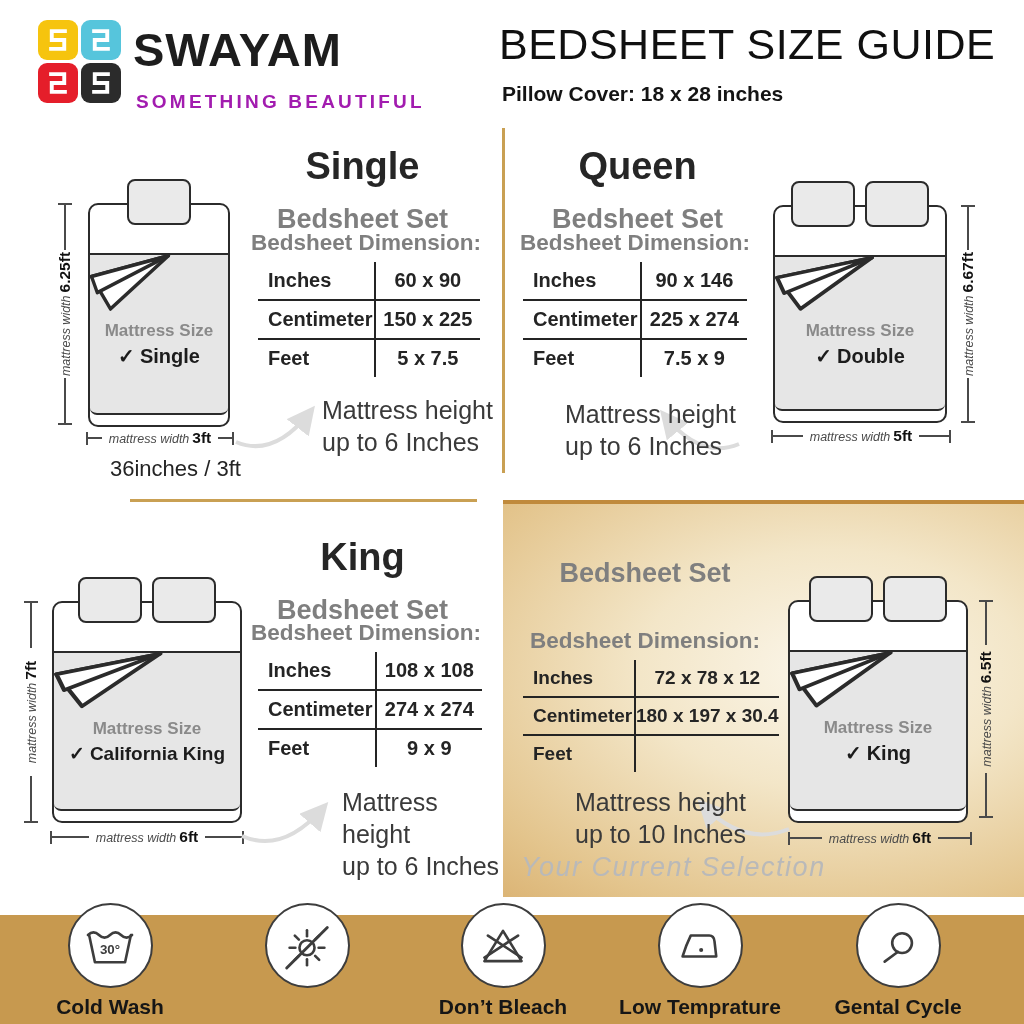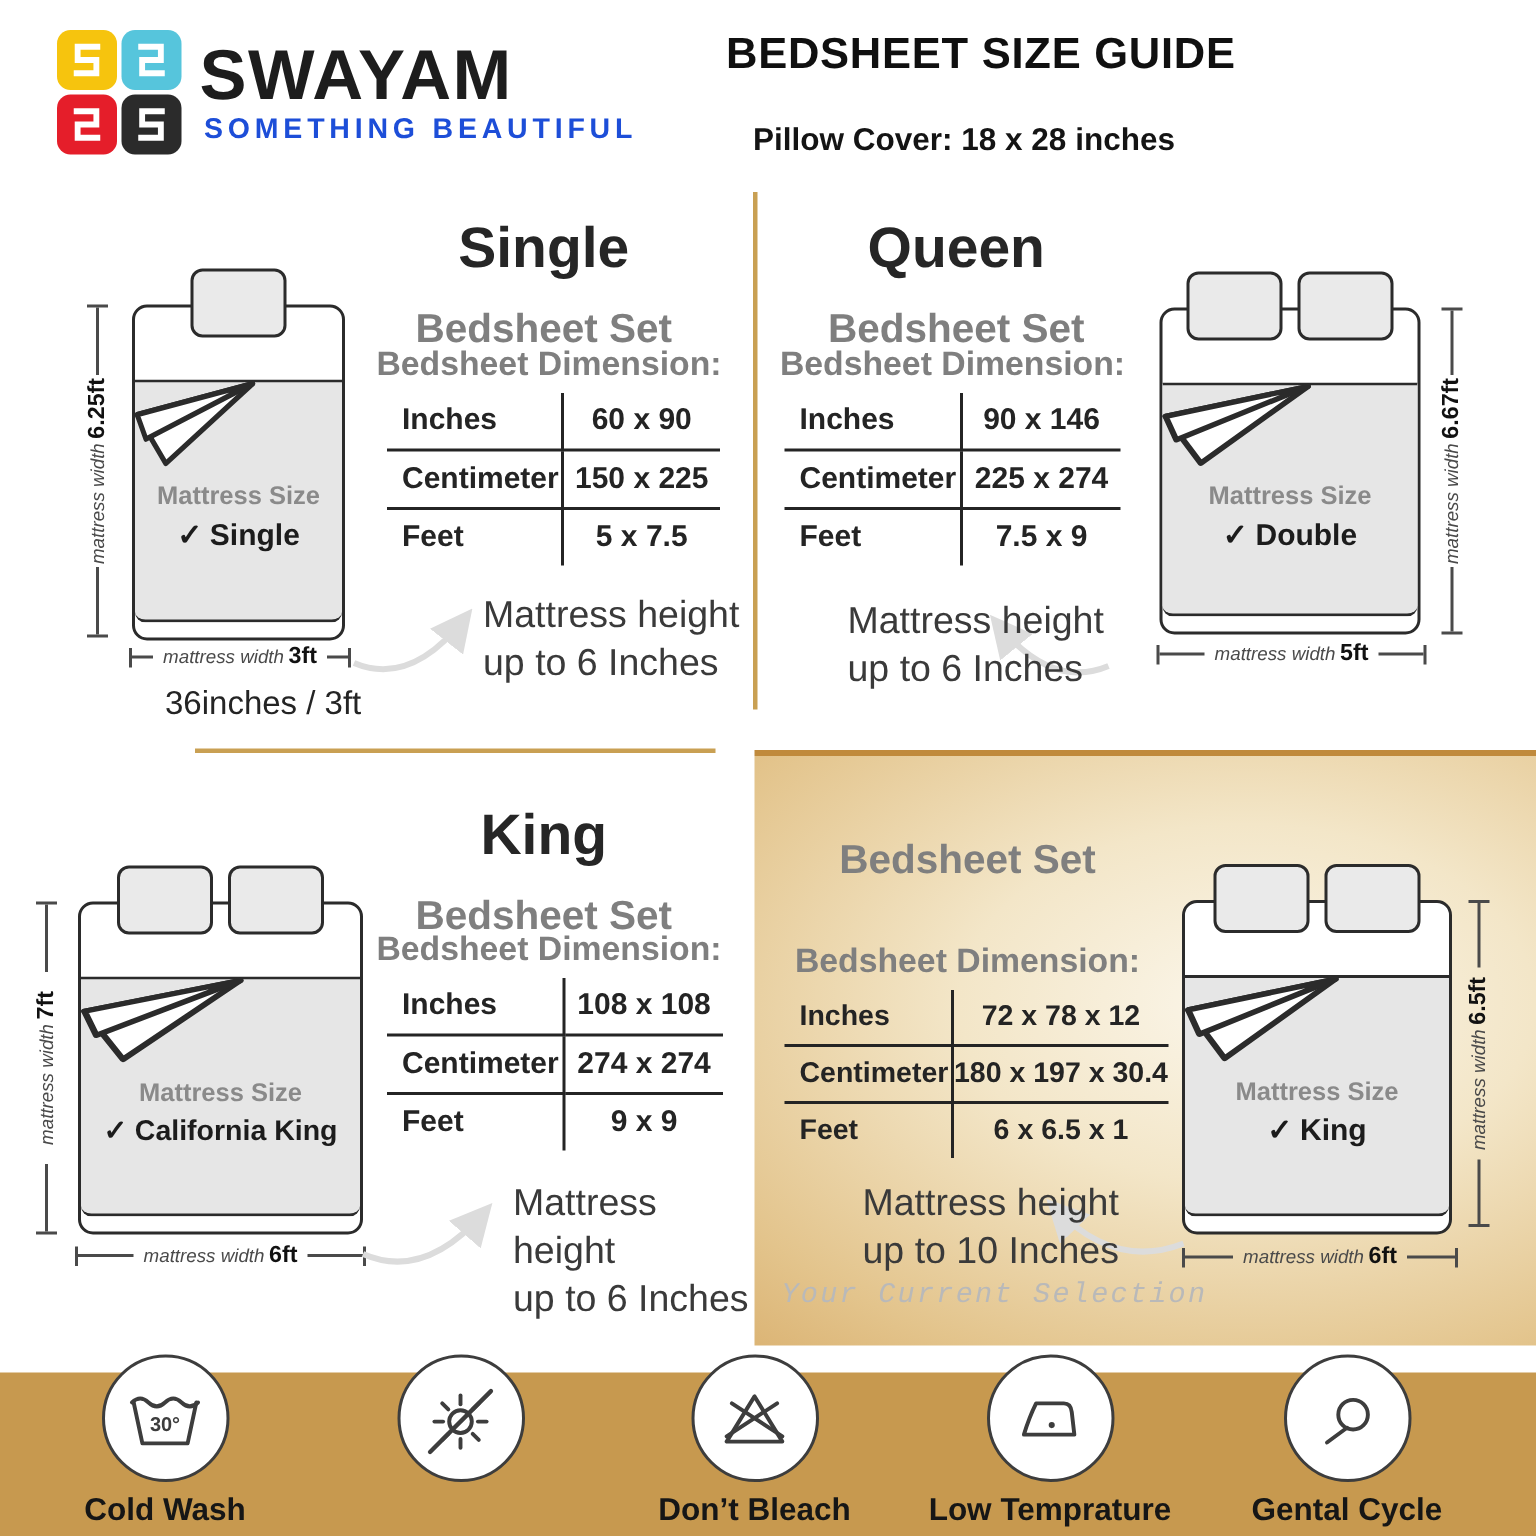--- a/index.html
+++ b/index.html
@@ -5,22 +5,22 @@
   *{margin:0;padding:0;box-sizing:border-box}
   html,body{width:1024px;height:1024px;background:#fff;font-family:"Liberation Sans",sans-serif}
   .page{position:absolute;left:0;top:0;width:1024px;height:1024px;background:#fff;overflow:hidden}
 
   
   .logo{position:absolute;left:38px;top:20px;display:grid;grid-template-columns:40px 40px;grid-template-rows:40px 40px;gap:3px}
   .lb{border-radius:9px;display:flex;align-items:center;justify-content:center}
   .lb1{background:#F6C40E}.lb2{background:#56C5DC}.lb3{background:#E51E2A}.lb4{background:#2B2B2B}
   .lb svg{width:26px;height:26px}
   .brand{position:absolute;left:133px;top:22px;font-size:47px;font-weight:800;color:#1d1d1d;letter-spacing:1px}
-  .tagline{position:absolute;left:136px;top:76px;font-size:19px;font-weight:600;color:#1d4ed8;letter-spacing:3.2px}
-  .main-title{position:absolute;left:484px;top:20px;font-size:29px;font-weight:700;color:#101010;letter-spacing:.5px}
+  .tagline{position:absolute;left:136px;top:91px;font-size:19px;font-weight:600;color:#a21caf;letter-spacing:3.2px}
+  .main-title{position:absolute;left:499px;top:20px;font-size:43px;font-weight:400;color:#101010;letter-spacing:.5px}
   .main-sub{position:absolute;left:502px;top:82px;font-size:21px;font-weight:700;color:#141414}
 
   
   .vdivider{position:absolute;left:502px;top:128px;width:3px;height:345px;background:#C9A053}
   .hdivider{position:absolute;left:130px;top:499px;width:347px;height:3px;background:#C9A053}
 
   
   .quad{position:absolute}
   .q-single{left:0;top:130px;width:503px;height:370px}
   .q-queen{left:503px;top:130px;width:521px;height:370px}
@@ -66,21 +66,21 @@
   .dimtext-b{font-size:15.5px;font-weight:700;color:#111;margin-left:3px;font-style:normal}
   .hdim{position:absolute;display:flex;align-items:center;height:14px}
   .cap-v{width:2px;height:13px;background:#4a4a4a}
   .seg-h{height:2px;flex:1;background:#4a4a4a}
   .hlabel{margin:0 7px;white-space:nowrap}
 
   
   .note{position:absolute;font-size:25px;color:#3a3a3a;line-height:1.28}
   .arrow{position:absolute}
   .extra{position:absolute;font-size:22px;font-weight:400;color:#242424}
-  .selection{position:absolute;font-family:Liberation Mono, monospace;font-style:italic;font-size:19px;color:#b9b9b9;letter-spacing:1.5px}
+  .selection{position:absolute;font-family:Liberation Sans, sans-serif;font-style:italic;font-size:27px;color:#b9b9b9;letter-spacing:1.5px}
 
   
   .footer-bar{position:absolute;left:0;top:915px;width:1024px;height:109px;background:#C7994F}
   .care{position:absolute;top:903px;width:190px;text-align:center}
   .care .circle{width:85px;height:85px;border:2.5px solid #3d3d3d;border-radius:50%;background:#fff;margin:0 auto;display:flex;align-items:center;justify-content:center}
   .care .circle svg{width:58px;height:58px}
   .care .label{margin-top:7px;font-size:21px;font-weight:700;color:#161616;white-space:nowrap}
   .c1{left:15px}.c2{left:212px}.c3{left:408px}.c4{left:605px}.c5{left:803px}
 </style>
 </head>
@@ -305,21 +305,20 @@
     <div class="q-head" style="left:17px;top:38px;width:250px">
       <div class="q-set">Bedsheet Set</div>
     </div>
     <div class="q-dim" style="left:12px;top:124px;width:260px">Bedsheet Dimension:</div>
     <div class="dim-table" style="left:20px;top:156px;width:256px">
       <div class="cell unit bb">Inches</div>
       <div class="cell val bb">72 x 78 x 12</div>
       <div class="cell unit bb">Centimeter</div>
       <div class="cell val bb">180 x 197 x 30.4</div>
       <div class="cell unit">Feet</div>
-      <div class="cell val">6 x 6.5 x 1</div>
     </div>
 
     <div class="bed" style="left:285px;top:96px;width:180px;height:223px">
       <div class="pillow p1"></div>
       <div class="pillow p2"></div>
       <div class="sheet">
         <svg class="fold" viewBox="0 0 100 70" preserveAspectRatio="none">
           <polygon points="3,26 96,3 26,62" fill="#fff" stroke="#2b2b2b" stroke-width="4" stroke-linejoin="round"></polygon>
           <polygon points="3,26 96,3 10,44" fill="#fff" stroke="#2b2b2b" stroke-width="4" stroke-linejoin="round"></polygon>
         </svg>

